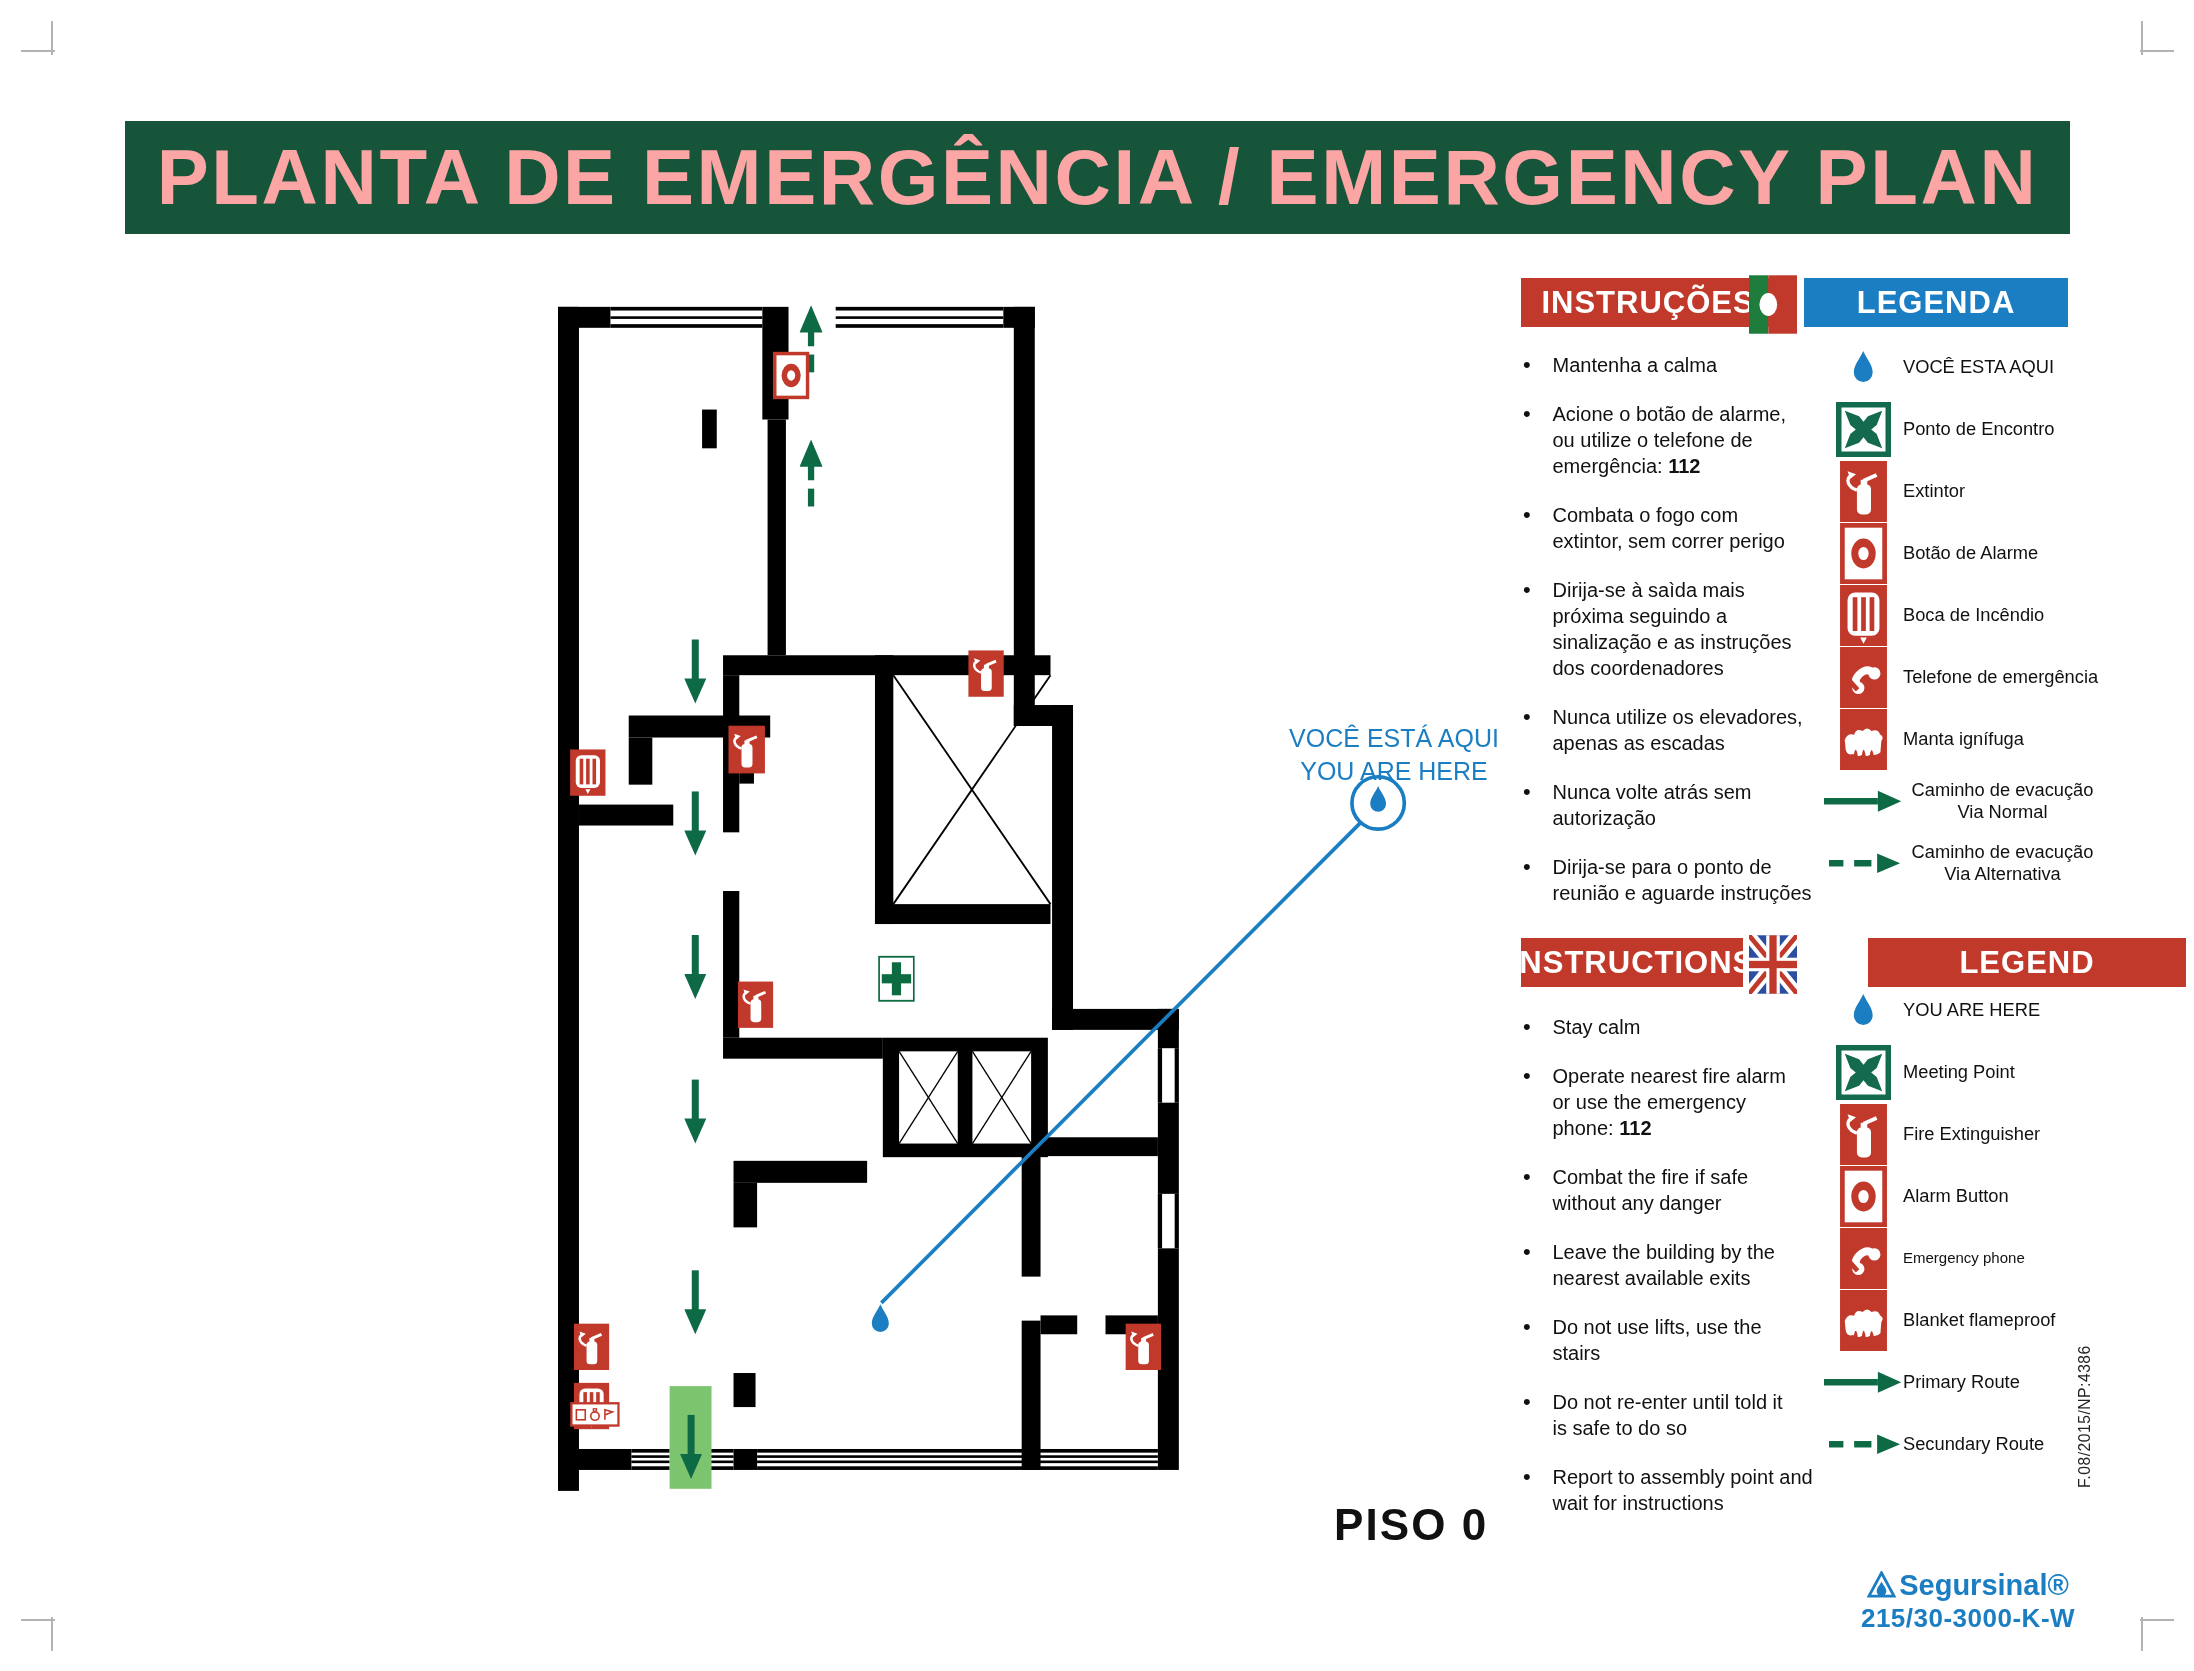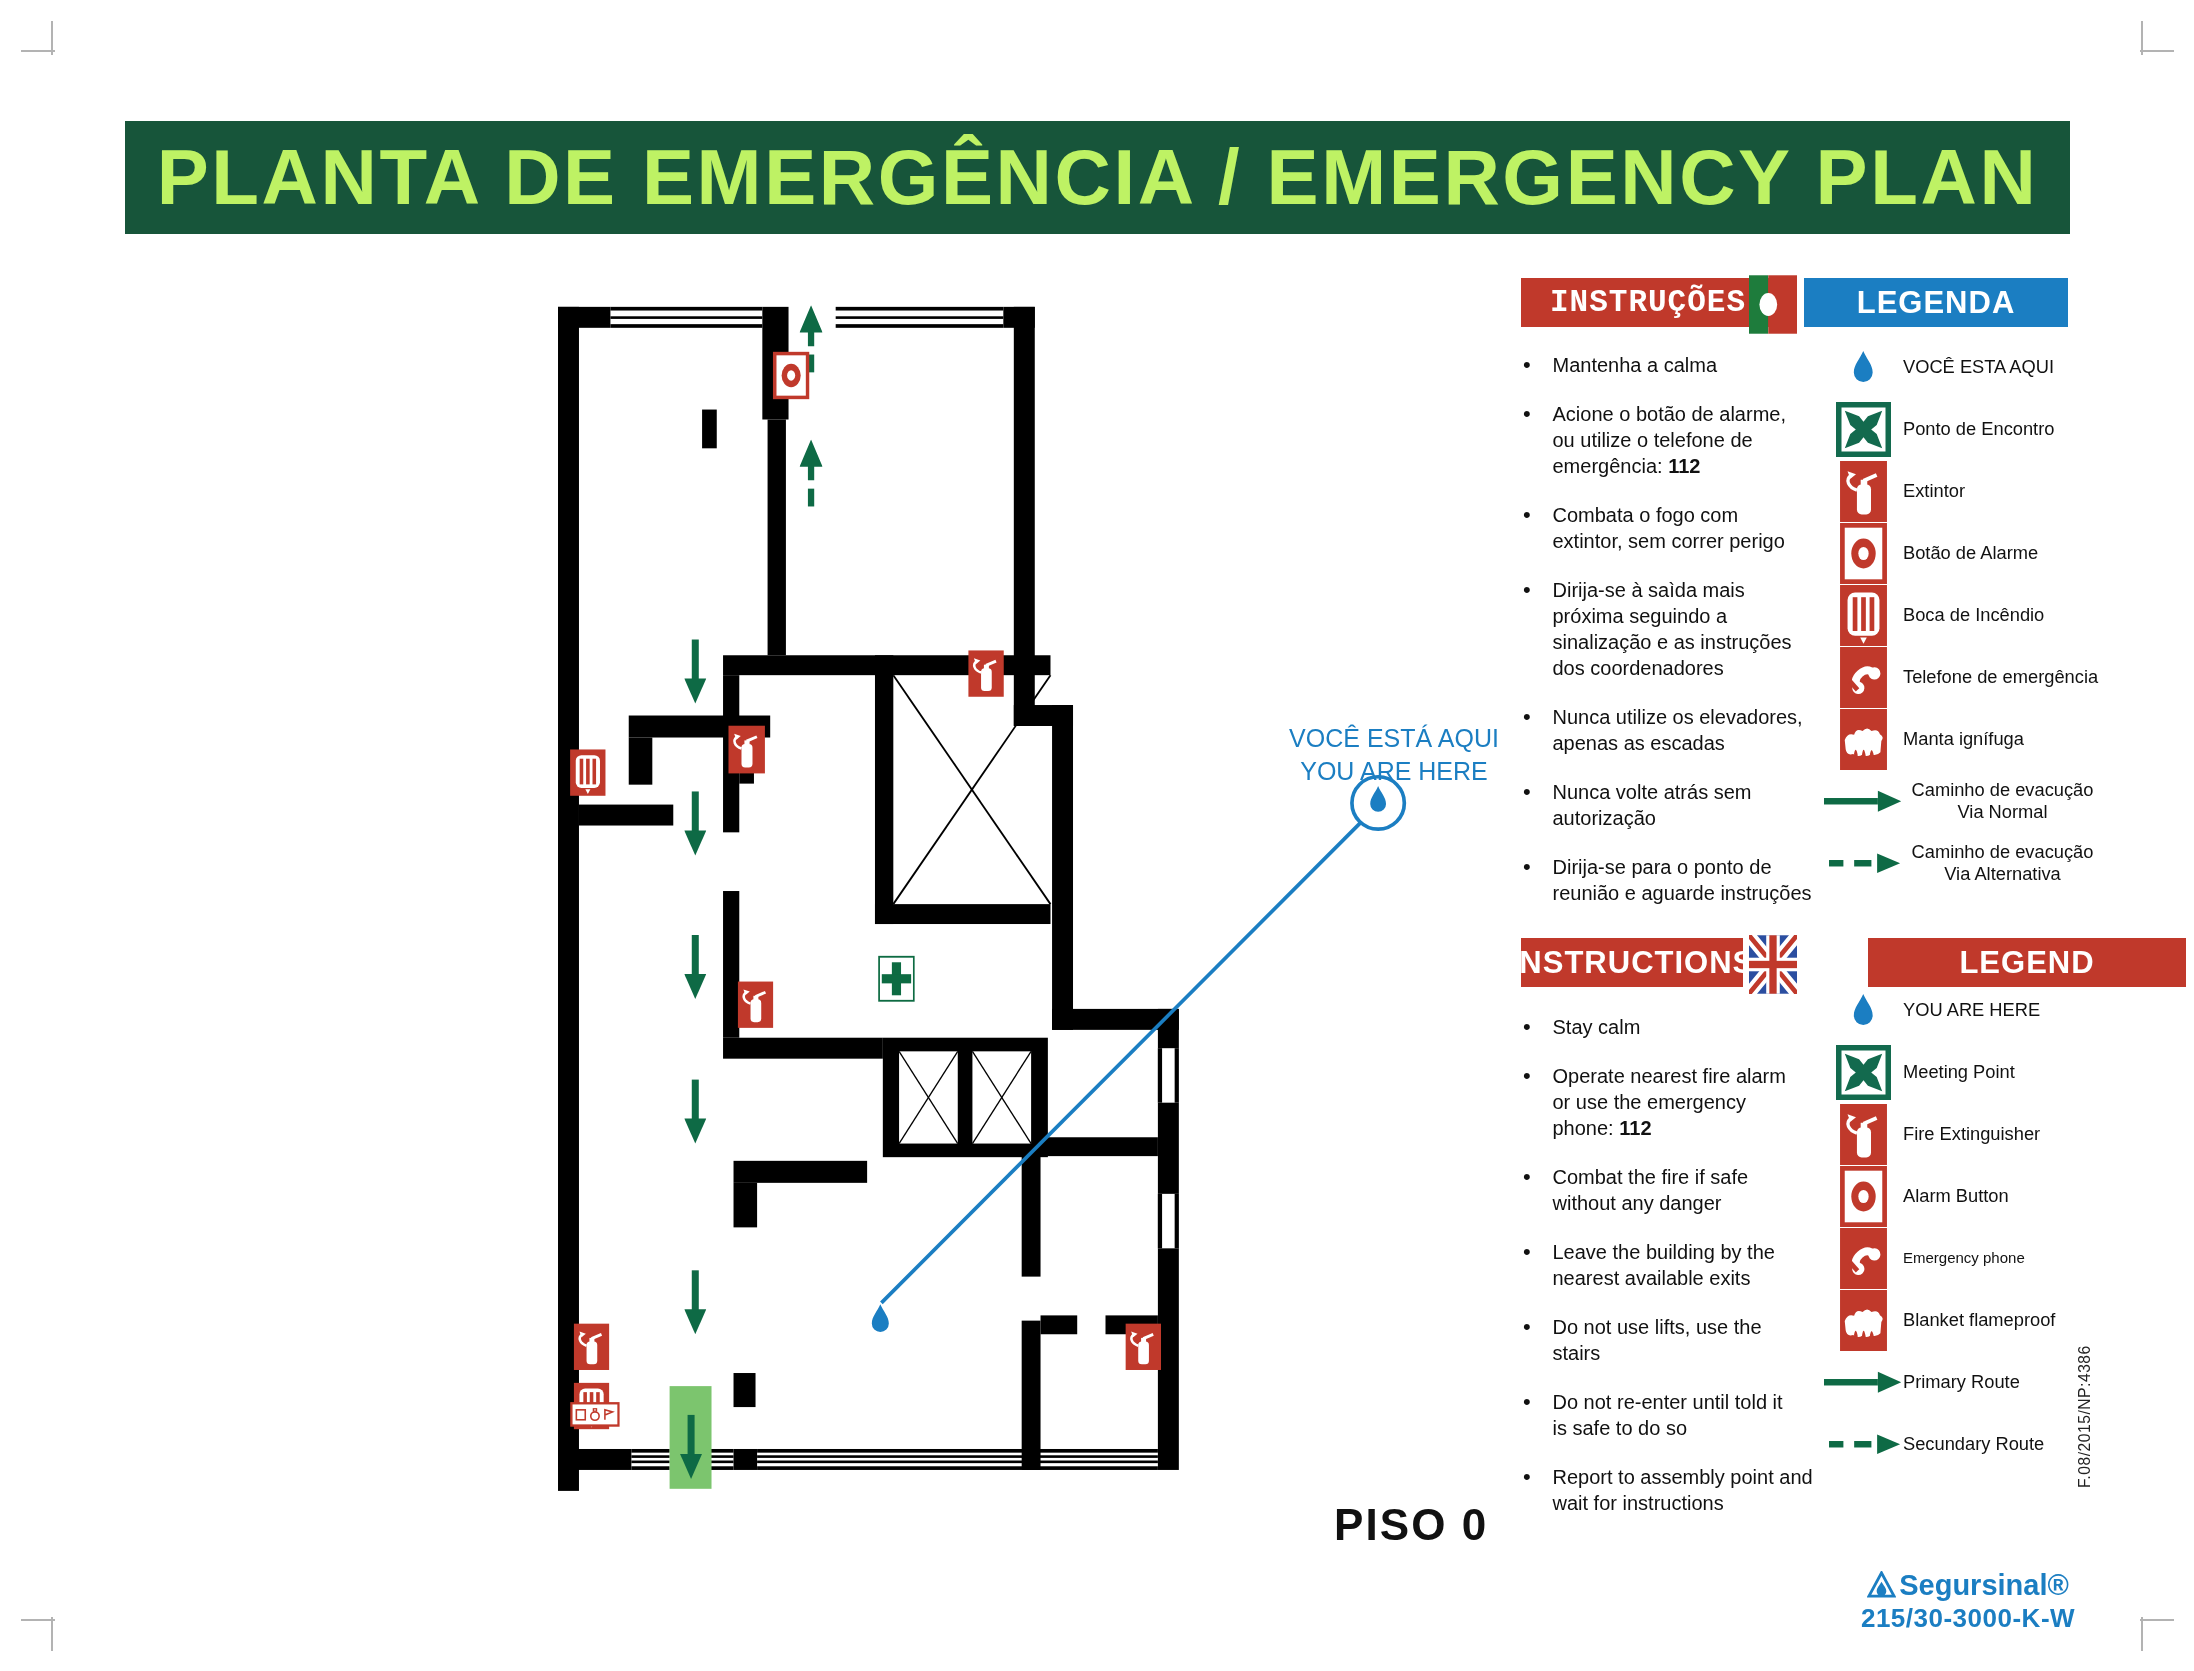--- a/index.html
+++ b/index.html
@@ -6,21 +6,21 @@
     --tgreen:#17553A; --red:#C0392B; --blue:#1B7EC2; --rgreen:#0E6A45;
     --lgreen:#7CC56E; --fgreen:#1E7C3C; --ukblue:#2B4EA0; --mgreen:#136A4E; --cgreen:#0D6B42;
   }
   *{margin:0;padding:0;box-sizing:border-box;}
   html,body{background:#fff;}
   body{font-family:"Liberation Sans", sans-serif;color:#111;}
   .page{position:relative;width:2194px;height:1672px;background:#fff;overflow:hidden;}
   .crop{position:absolute;background:#b3b3b3;}
   .title-banner{position:absolute;left:125px;top:121px;width:1945px;height:113px;background:var(--tgreen);
     display:flex;align-items:center;justify-content:center;}
-  .title-banner span{color:#bef264;font-weight:bold;font-size:78px;letter-spacing:2.6px;white-space:nowrap;}
+  .title-banner span{color:#fca5a5;font-weight:bold;font-size:78px;letter-spacing:2.6px;white-space:nowrap;}
   svg.plan{position:absolute;left:550px;top:299px;width:629px;height:1205px;}
   svg.overlay{position:absolute;left:0;top:0;width:2194px;height:1672px;pointer-events:none;}
   .callout-label{position:absolute;left:1268px;top:722px;width:252px;text-align:center;
     color:var(--blue);font-size:25px;line-height:32.5px;font-weight:normal;}
   .hdr-row{position:absolute;height:59px;}
   .hdr{position:absolute;top:3.1px;height:49px;display:flex;align-items:center;justify-content:center;}
   .hdr span{color:#fff;font-weight:bold;font-size:31px;letter-spacing:1px;}
   .hdr.red{background:var(--red);}
   .hdr.blue{background:var(--blue);}
   .flagbox{position:absolute;top:0;width:48px;height:59px;}
@@ -245,21 +245,21 @@
     <circle cx="2630" cy="1532" r="50" fill="#fff" stroke="var(--blue)" stroke-width="7"></circle>
     <use href="#sym-droplet" x="2604" y="1496" width="52" height="58"></use>
     <use href="#sym-droplet" x="1652" y="2468" width="56" height="96"></use>
   </svg>
   <div class="callout-label">
     <div>VOCÊ ESTÁ AQUI</div>
     <div>YOU ARE HERE</div>
   </div>
 
   <div class="hdr-row" style="left:0;top:275px;width:2194px;">
-    <div class="hdr red" style="left:1521px;width:254px;font-family:Liberation Mono, monospace;">
+    <div class="hdr red" style="left:1521px;width:254px;">
       <span>INSTRUÇÕES</span>
       </div>
     <div class="flagbox" style="left:1749px;">
       <svg viewBox="0 0 92 112" width="48" height="59">
         <rect width="37" height="112" fill="var(--fgreen)"></rect>
           <rect x="37" width="55" height="112" fill="var(--red)"></rect>
         <ellipse cx="37" cy="56" rx="17" ry="22" fill="#fff"></ellipse>
       </svg></div>
     <div class="hdr blue" style="left:1804px;width:264px;">
       <span>LEGENDA</span>

